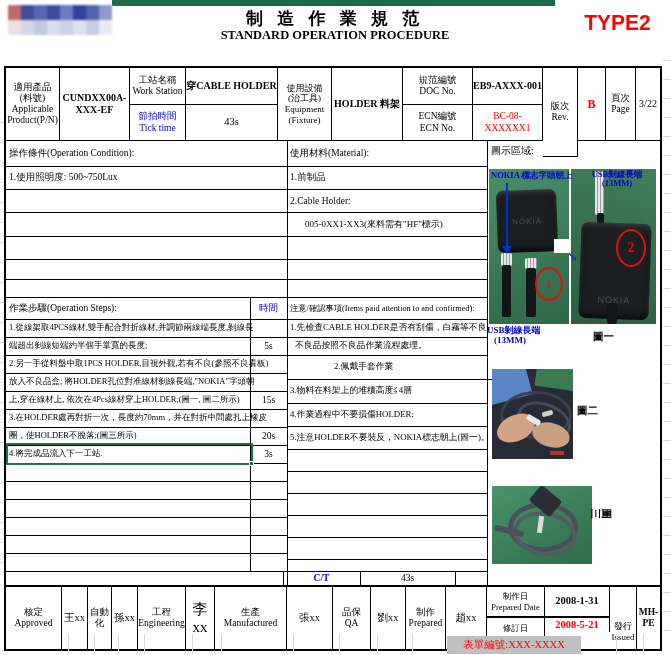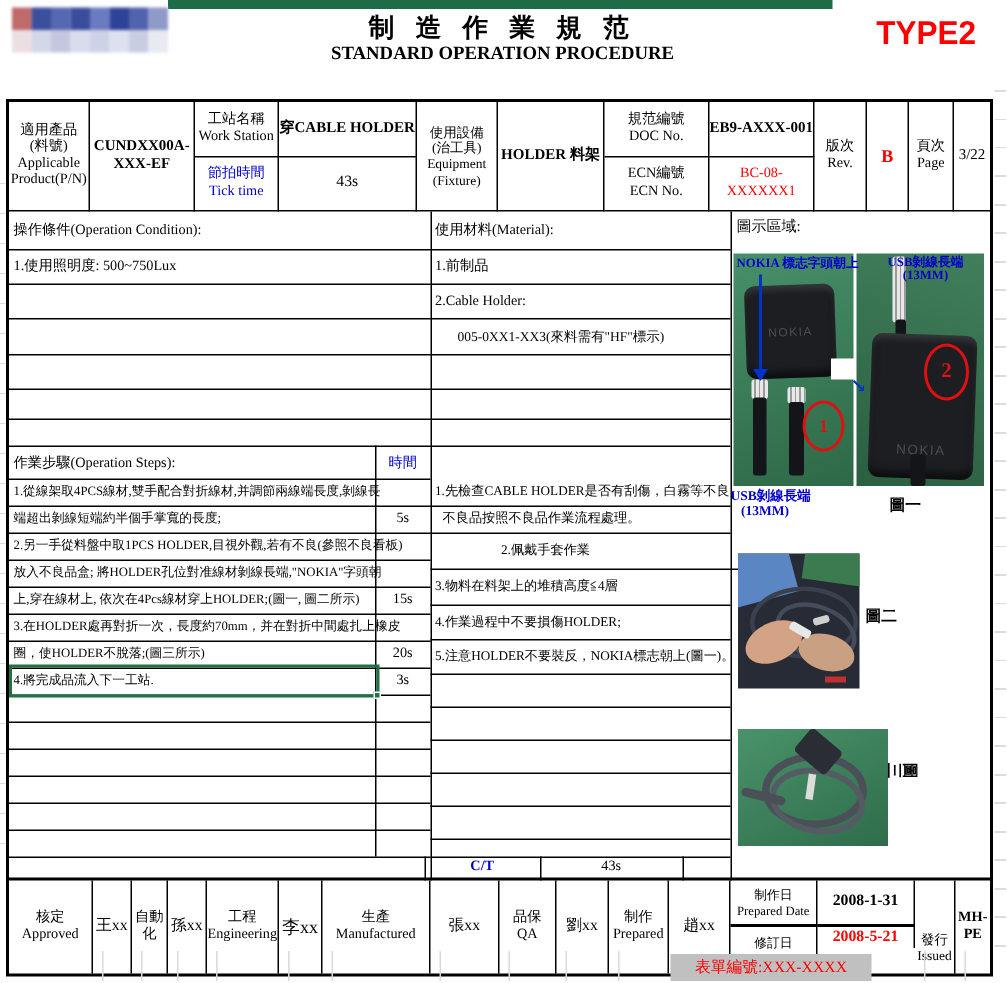--- a/index.html
+++ b/index.html
@@ -95,21 +95,21 @@
     <div class="c br bb" style="left:397px;top:0;width:70px;height:37px;font-size:9.5px;">
       <span>規范編號</span>
       <span>DOC No.</span>
     </div>
     <div class="c br bb" style="left:397px;top:37px;width:70px;height:36px;font-size:9.5px;">
       <span>ECN編號</span>
       <span>ECN No.</span>
     </div>
     <div class="c br bb bold" style="left:467px;top:0;width:70px;height:37px;font-size:10px;">EB9-AXXX-001</div>
     <div class="c br bb red" style="left:467px;top:37px;width:70px;height:36px;font-size:9.5px;">BC-08-XXXXXX1</div>
-    <div class="c br bb" style="left:537px;top:0;width:35px;height:73px;font-size:9.5px;">
+    <div class="c br bb" style="left:537px;top:0;width:35px;height:89px;font-size:9.5px;">
       <span>版次</span>
       <span>Rev.</span>
     </div>
     <div class="c br bb red bold" style="left:572px;top:0;width:28px;height:73px;font-size:12px;">B</div>
     <div class="c br bb" style="left:600px;top:0;width:30px;height:73px;font-size:9.5px;">
       <span>頁次</span>
       <span>Page</span>
     </div>
     <div class="c bb" style="left:630px;top:0;width:24px;height:73px;font-size:10px;">3/22</div>
 
@@ -141,20 +141,23 @@
     <div class="rowM" style="top:144px;height:24px;">
       <span class="mtxt" style="font-size:9px;padding-left:18px;">005-0XX1-XX3(來料需有"HF"標示)</span>
     </div>
     <div class="rowM" style="top:168px;height:23px;"></div>
     <div class="rowM" style="top:191px;height:20px;"></div>
     <div class="rowM" style="top:211px;height:18px;"></div>
 
     <div class="rowL" style="top:229px;height:22px;text-align:center;">
       <span class="mtxt" style="font-size:9.5px;">作業步驟(Operation Steps):</span>
       <span class="time blue">時間</span>
+    </div>
+    <div class="rowM" style="top:229px;height:22px;">
+      <span class="mtxt" style="font-size:8.3px;">注意/確認事項(Items paid attention to and confirmed):</span>
     </div>
 
     <div class="rowL" style="top:251px;height:18px;">
       <span class="txt">1.從線架取4PCS線材,雙手配合對折線材,并調節兩線端長度,剝線長</span>
         <span class="time"></span>
       </div>
     <div class="rowL" style="top:269px;height:18px;">
       <span class="txt">端超出剝線短端約半個手掌寬的長度;</span>
         <span class="time">5s</span>
       </div>
@@ -301,21 +304,21 @@
     <div class="sig" style="left:56px;width:26px;font-size:10.5px;">王xx</div>
     <div class="sig" style="left:82px;width:24px;">
       <span>自動</span>
         <span>化</span>
       </div>
     <div class="sig" style="left:106px;width:26px;font-size:10.5px;">孫xx</div>
     <div class="sig" style="left:132px;width:48px;">
       <span>工程</span>
         <span>Engineering</span>
       </div>
-    <div class="sig" style="left:180px;width:29px;font-size:12px;">李xx</div>
+    <div class="sig" style="left:180px;width:29px;font-size:15px;">李xx</div>
     <div class="sig" style="left:209px;width:72px;">
       <span>生產</span>
         <span>Manufactured</span>
       </div>
     <div class="sig" style="left:327px;width:38px;">
       <span>品保</span>
         <span>QA</span>
       </div>
     <div class="sig" style="left:281px;width:46px;font-size:10.5px;">張xx</div>
     <div class="sig" style="left:365px;width:35px;font-size:10.5px;">劉xx</div>

